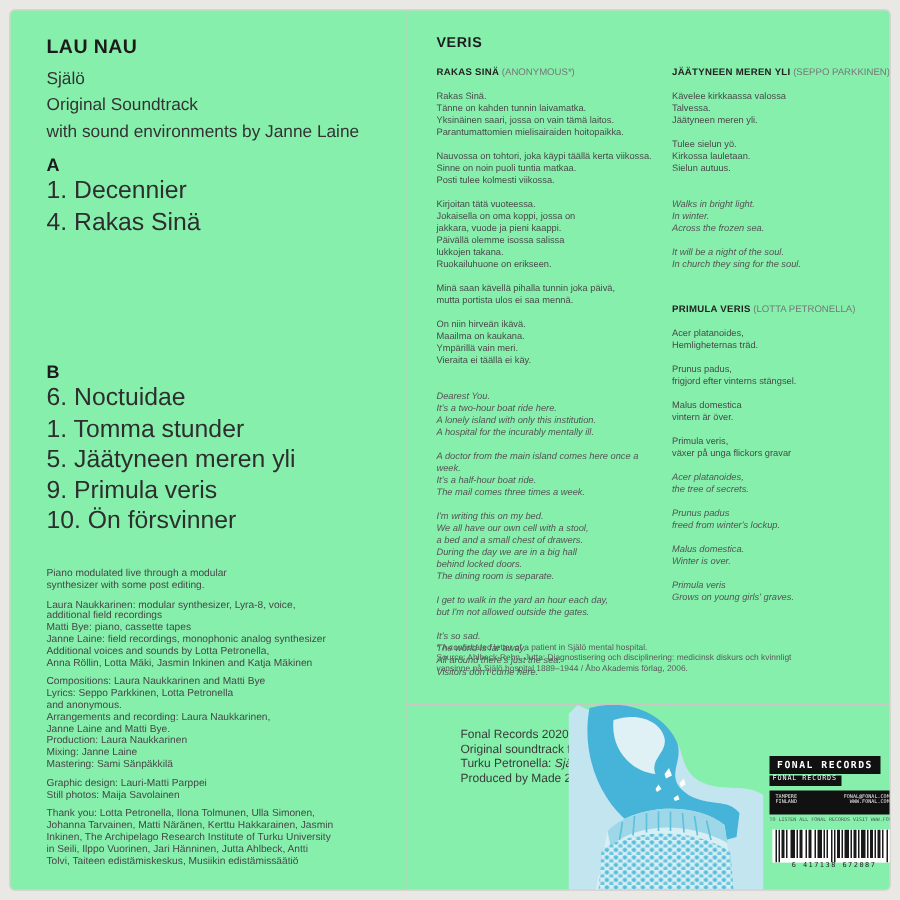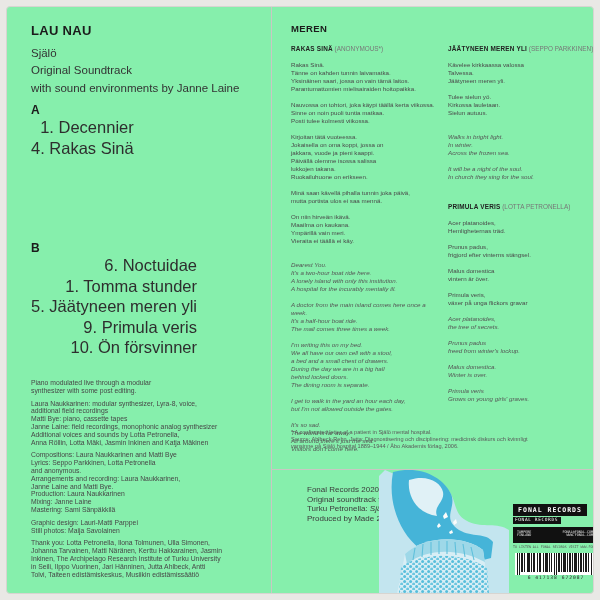--- a/index.html
+++ b/index.html
@@ -19,21 +19,21 @@
   }
   .v-divider{position:absolute;left:264px;top:0;bottom:0;width:1px;background:#c9c7c3;}
   .h-divider{position:absolute;left:264px;right:0;top:462px;height:1px;background:#c9c7c3;}
 
   
   .left-col{position:absolute;left:24px;top:16px;width:236px;}
   .artist{font-size:13px;font-weight:bold;letter-spacing:.3px;color:#1b1b1b;}
   .sub{font-size:11.5px;line-height:1.5;color:#333;margin-top:7px;white-space:pre-line;}
   .side-label{position:absolute;left:24px;font-size:12px;font-weight:bold;color:#1b1b1b;}
   .side-a-label{top:96px;} .side-b-label{top:234px;}
-  .tracks{position:absolute;left:24px;font-size:16.5px;line-height:20.6px;color:#2e2e2e;text-align:right;}
+  .tracks{position:absolute;left:24px;font-size:16.5px;line-height:20.6px;color:#2e2e2e;}
   .tracks-a{top:110px;} .tracks-b{top:248px;}
   .credits{position:absolute;left:24px;top:372px;width:228px;font-size:6.8px;line-height:7.8px;color:#474747;}
   .credits .para{white-space:pre-line;margin-bottom:5px;}
 
   
   .lyrics-heading{position:absolute;left:284px;top:16px;font-size:9.5px;font-weight:bold;letter-spacing:.4px;color:#1b1b1b;}
   .lyr-col{position:absolute;top:38px;font-size:6.2px;line-height:8px;color:#4a4a4a;}
   .lyr-col-1{left:284px;width:158px;}
   .lyr-col-2{left:441px;width:146px;}
   .lyr-title{font-size:6.4px;margin-bottom:8px;color:#222;}
@@ -115,21 +115,21 @@
 Mastering: Sami Sänpäkkilä</div>
     <div class="para">Graphic design: Lauri-Matti Parppei
 Still photos: Maija Savolainen</div>
     <div class="para">Thank you: Lotta Petronella, Ilona Tolmunen, Ulla Simonen,
 Johanna Tarvainen, Matti Näränen, Kerttu Hakkarainen, Jasmin
 Inkinen, The Archipelago Research Institute of Turku University
 in Seili, Ilppo Vuorinen, Jari Hänninen, Jutta Ahlbeck, Antti
 Tolvi, Taiteen edistämiskeskus, Musiikin edistämissäätiö</div>
   </div>
 
-  <div class="lyrics-heading">MEREN</div>
+  <div class="lyrics-heading">VERIS</div>
 
   <div class="lyr-col lyr-col-1">
     <div class="lyr-title">
       <b>RAKAS SINÄ</b>
       <span class="byline">(ANONYMOUS*)</span>
     </div>
     <div class="stanza">Rakas Sinä.
 Tänne on kahden tunnin laivamatka.
 Yksinäinen saari, jossa on vain tämä laitos.
 Parantumattomien mielisairaiden hoitopaikka.</div>

